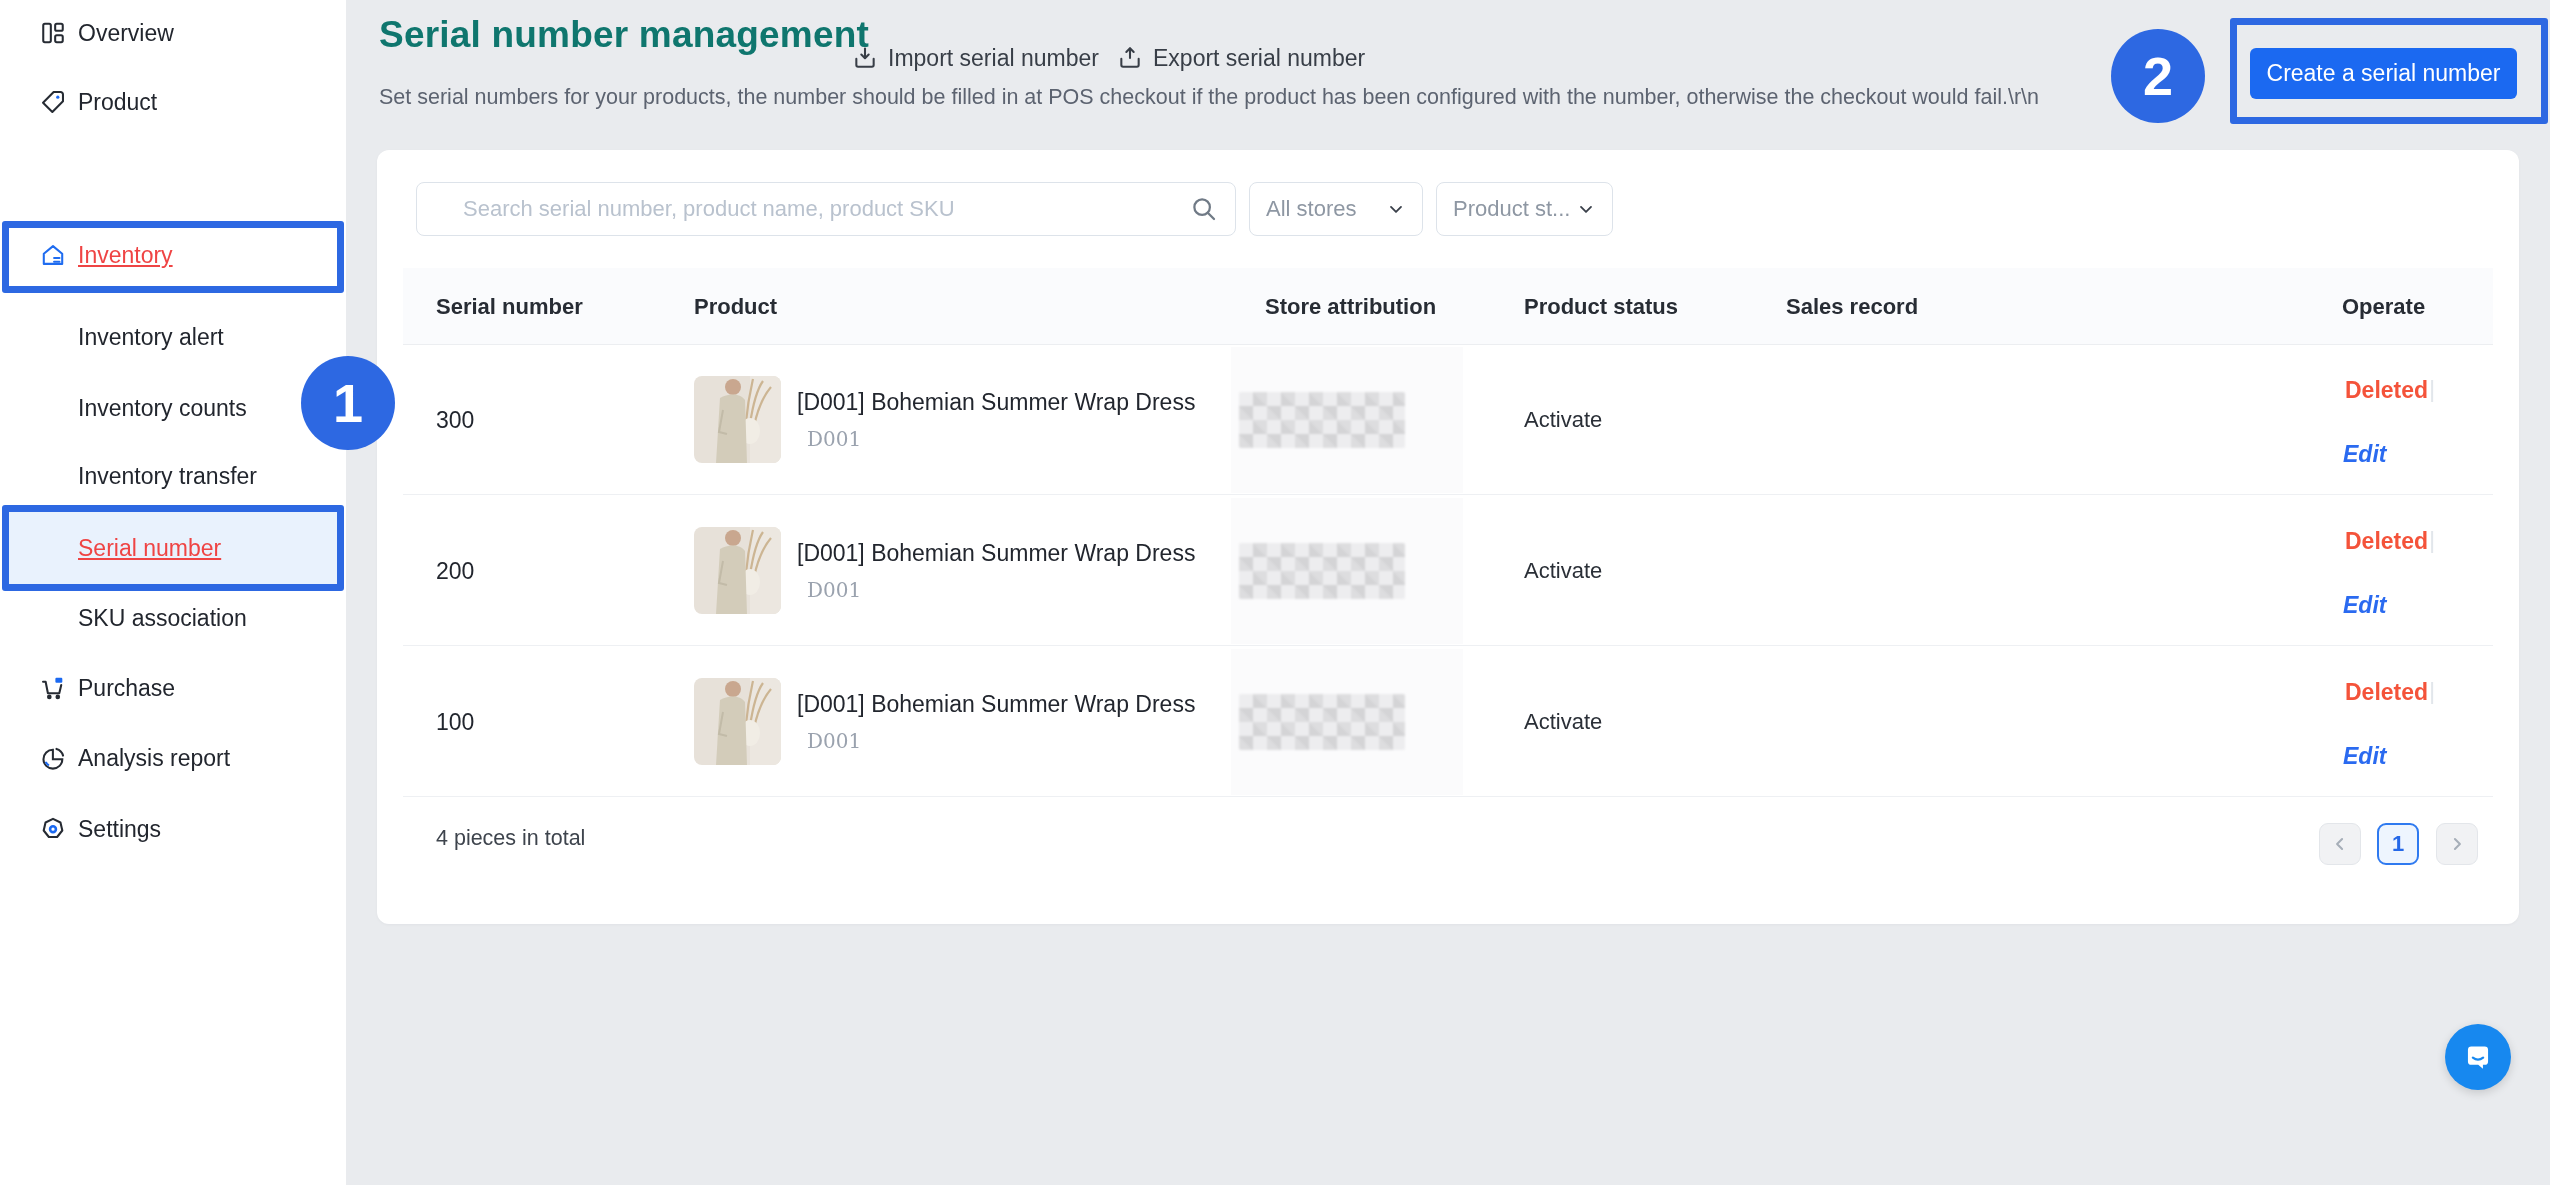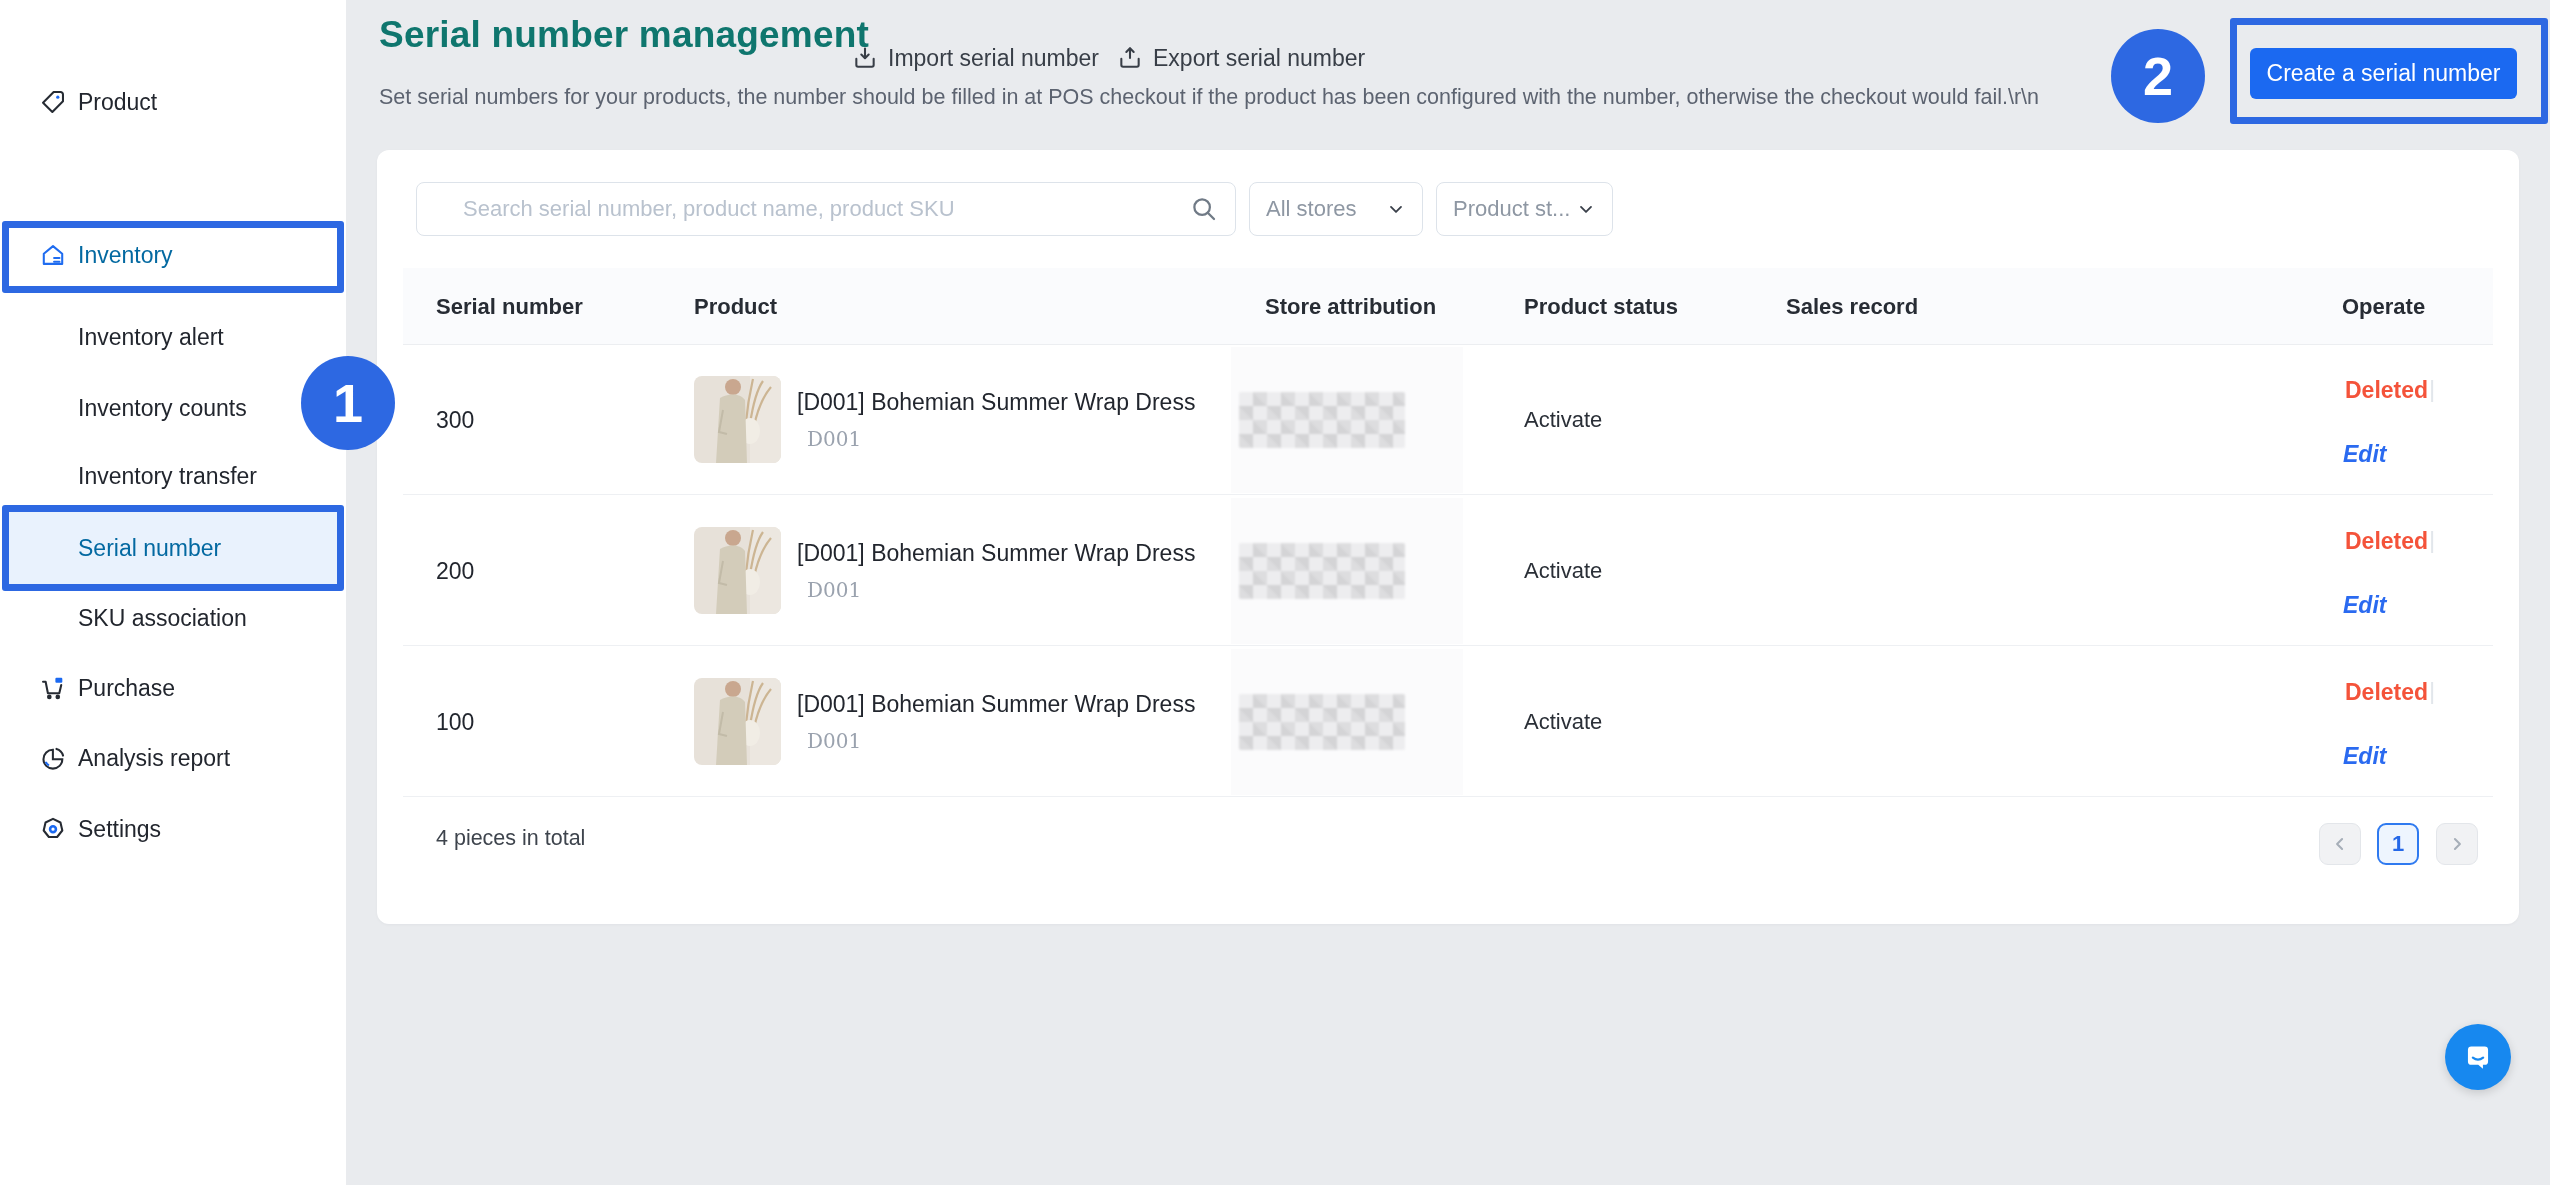--- a/index.html
+++ b/index.html
@@ -4,21 +4,21 @@
 <style>
   * { margin:0; padding:0; box-sizing:border-box; }
   html,body { width:2550px; height:1185px; }
   body { font-family:"Liberation Sans", sans-serif; background:#e9ebee; position:relative; overflow:hidden; color:#22262e; }
 
   
   .sidebar { position:absolute; left:0; top:0; width:346px; height:1185px; background:#ffffff; z-index:1; }
   .side-item { position:absolute; left:0; width:346px; height:50px; display:flex; align-items:center; font-size:23px; color:#22262e; cursor:pointer; z-index:3; }
   .side-item .ic { position:absolute; left:40px; width:26px; height:26px; display:flex; align-items:center; }
   .side-item .lbl { position:absolute; left:78px; white-space:nowrap; }
-  .side-item.active .lbl { color:#0369a1; }
+  .side-item.active .lbl { color:#ef4444;text-decoration:underline; }
 
   .anno-box { position:absolute; border:7px solid #2d68e2; border-radius:3px; z-index:2; }
   .box-inventory { left:2px; top:221px; width:342px; height:72px; background:#ffffff; }
   .box-serial { left:2px; top:505px; width:342px; height:86px; background:#e9f2fd; }
   .box-create { left:2230px; top:18px; width:318px; height:106px; z-index:5; }
 
   .anno-circle { position:absolute; width:94px; height:94px; border-radius:50%; background:#2d68e2; color:#fff; font-size:54px; font-weight:bold; display:flex; align-items:center; justify-content:center; z-index:6; }
   .circle-1 { left:301px; top:356px; }
   .circle-2 { left:2111px; top:29px; }
 
@@ -78,20 +78,30 @@
   .chat { position:absolute; left:2445px; top:1024px; width:66px; height:66px; border-radius:50%; background:#1788ef; display:flex; align-items:center; justify-content:center; cursor:pointer; box-shadow:0 3px 10px rgba(0,0,0,.15); z-index:6; }
 </style>
 </head>
 <body>
 
 <nav class="sidebar">
 
   <div class="anno-box box-inventory"></div>
   <div class="anno-box box-serial"></div>
 
+  <div class="side-item" style="top:8px">
+    <span class="ic">
+      <svg width="26" height="26" viewBox="0 0 24 24" fill="none" stroke="#262b33" stroke-width="1.9" stroke-linejoin="round">
+          <rect x="3" y="3.5" width="7" height="17" rx="1.5"></rect>
+          <rect x="14" y="3.5" width="7" height="6.5" rx="1.5"></rect>
+          <rect x="14" y="14" width="7" height="6.5" rx="1.5"></rect>
+        </svg>
+    </span>
+    <span class="lbl">Overview</span>
+  </div>
 
   <div class="side-item" style="top:77px">
     <span class="ic">
       <svg width="26" height="26" viewBox="0 0 24 24" fill="none" stroke="#262b33" stroke-width="1.9" stroke-linejoin="round">
           <path d="M12.6 2.8 H19 a2.2 2.2 0 0 1 2.2 2.2 V11.4 L11.4 21.2 2.8 12.6 Z"></path>
           <circle cx="16.4" cy="7.6" r="1.5" fill="#1b69f1" stroke="none"></circle>
         </svg>
     </span>
     <span class="lbl">Product</span>
   </div>

